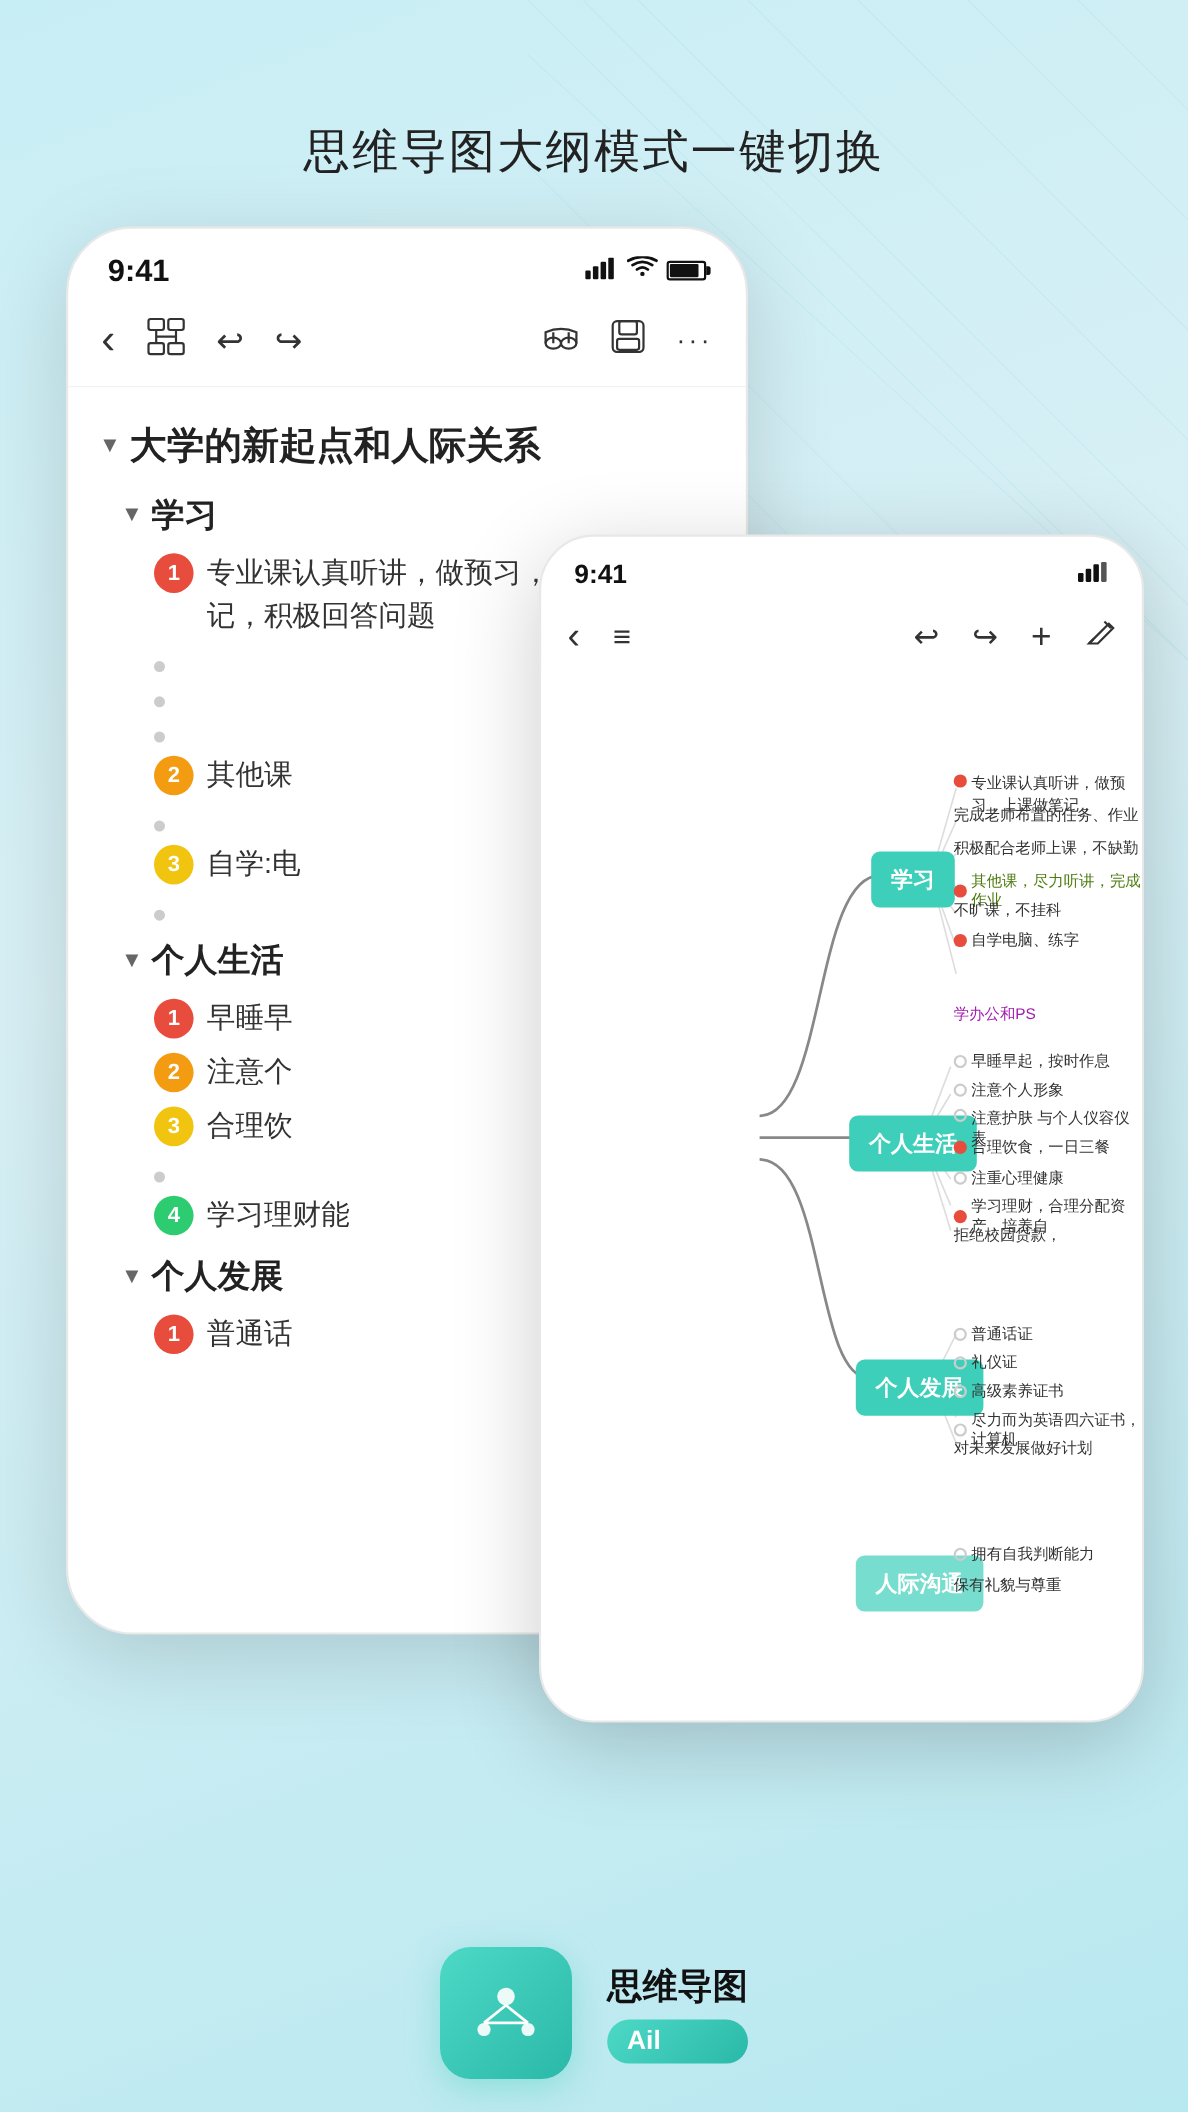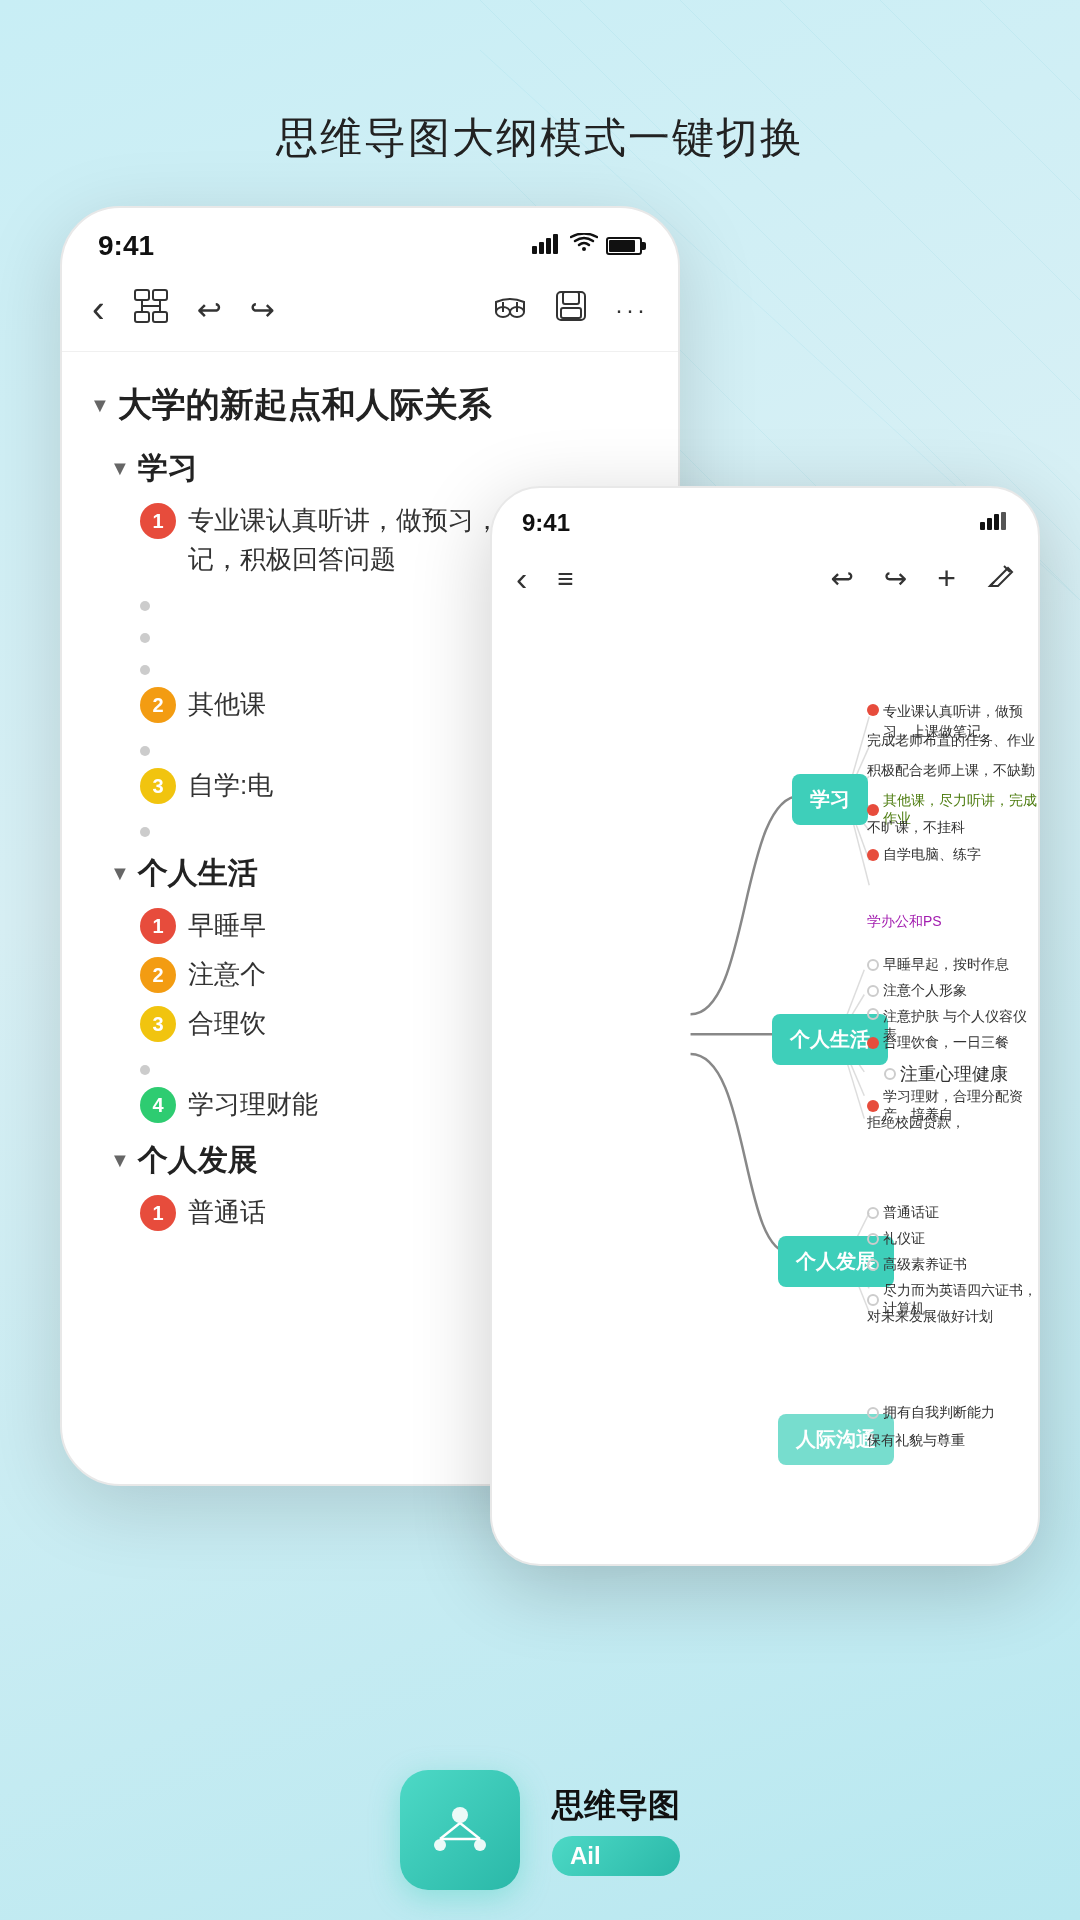--- a/index.html
+++ b/index.html
@@ -591,21 +591,21 @@
         <span>注意个人形象</span>
       </div>
       <div style="position:absolute; left:375px; top:394px; font-size:14px; color:#333; display:flex;align-items:flex-start;gap:4px;">
         <div style="width:12px;height:12px;border-radius:50%;border:2px solid #ccc;flex-shrink:0;"></div>
         <span>注意护肤 与个人仪容仪表</span>
       </div>
       <div style="position:absolute; left:375px; top:420px; font-size:14px; color:#333; display:flex;align-items:center;gap:4px;">
         <div style="width:12px;height:12px;border-radius:50%;background:#e74c3c;flex-shrink:0;"></div>
         <span>合理饮食，一日三餐</span>
       </div>
-      <div style="position:absolute; left:392px; top:448px; font-size:18px; color:#333; display:flex;align-items:center;gap:4px;">
+      <div style="position:absolute; left:375px; top:448px; font-size:14px; color:#333; display:flex;align-items:center;gap:4px;">
         <div style="width:12px;height:12px;border-radius:50%;border:2px solid #ccc;flex-shrink:0;"></div>
         <span>注重心理健康</span>
       </div>
       <div style="position:absolute; left:375px; top:474px; font-size:14px; color:#333; display:flex;align-items:center;gap:4px;">
         <div style="width:12px;height:12px;border-radius:50%;background:#e74c3c;flex-shrink:0;"></div>
         <span>学习理财，合理分配资产，培养自</span>
       </div>
       <div style="position:absolute; left:375px; top:500px; font-size:14px; color:#333;">拒绝校园贷款，</div>
 
       <div class="node-branch" style="top:622px; left:286px;">个人发展</div>

